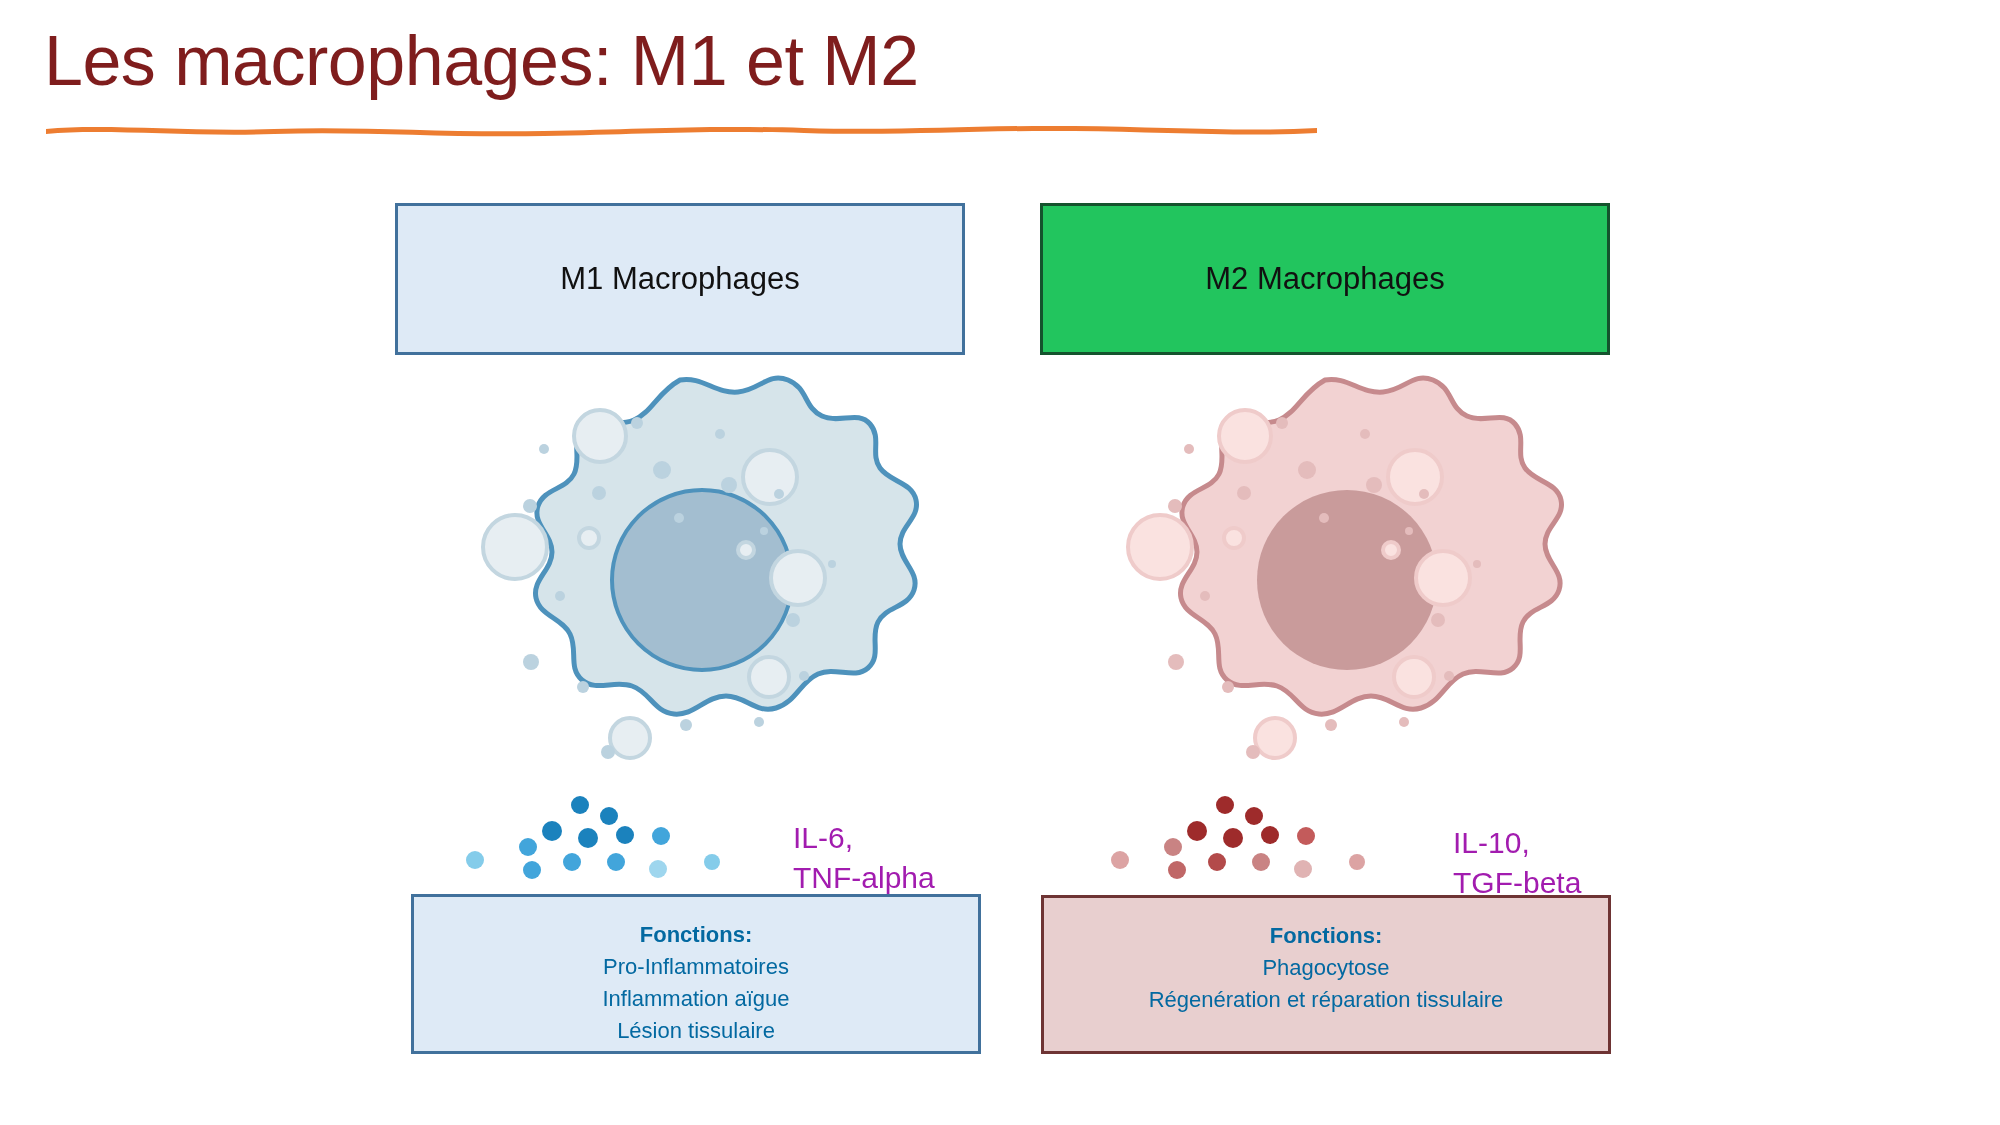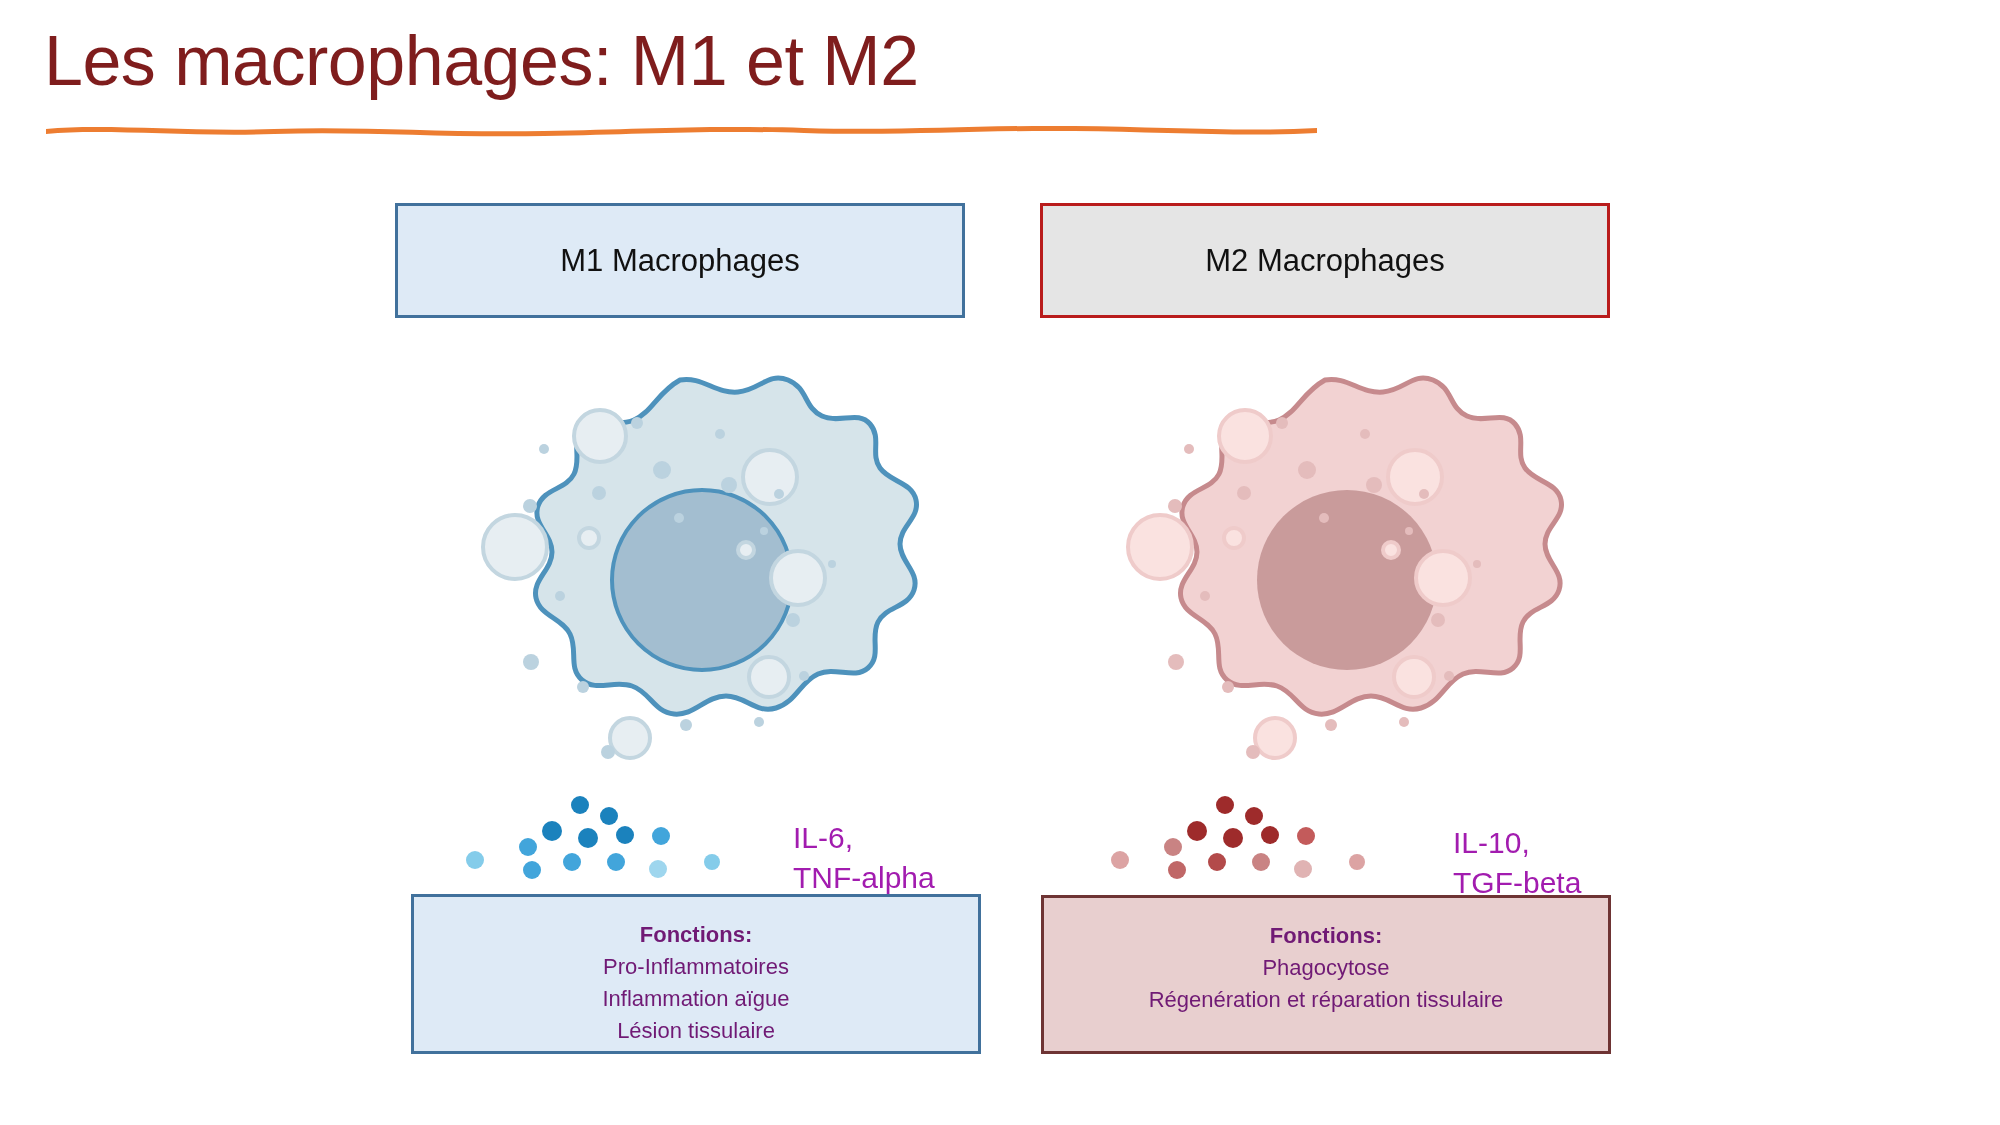--- a/index.html
+++ b/index.html
@@ -47,47 +47,47 @@
   }
   #column-m1 { left: 380px; }
   #column-m2 { left: 1025px; }
 
   
   .header-box {
     position: absolute;
     left: 15px;
     top: 203px;
     width: 570px;
-    height: 115px;
+    height: 152px;
     box-sizing: border-box;
     display: flex;
     align-items: center;
     justify-content: center;
     font-size: 31px;
     color: #111111;
   }
   .header-box.blue {
     background: #DEEAF6;
     border: 3px solid #41719C;
   }
   .header-box.pink {
-    background: #e5e5e5;
-    border: 3px solid #b91c1c;
+    background: #22c55e;
+    border: 3px solid #14532d;
   }
 
   
   .fn-box {
     position: absolute;
     width: 570px;
     box-sizing: border-box;
     padding: 22px 27px 26px;
     text-align: center;
     font-size: 22px;
     line-height: 1.45;
-    color: #701a75;
+    color: #0369a1;
   }
   .fn-box.blue {
     left: 31px;
     top: 894px;
     height: 160px;
     background: #DEEAF6;
     border: 3px solid #41719C;
   }
   .fn-box.pink {
     left: 16px;

